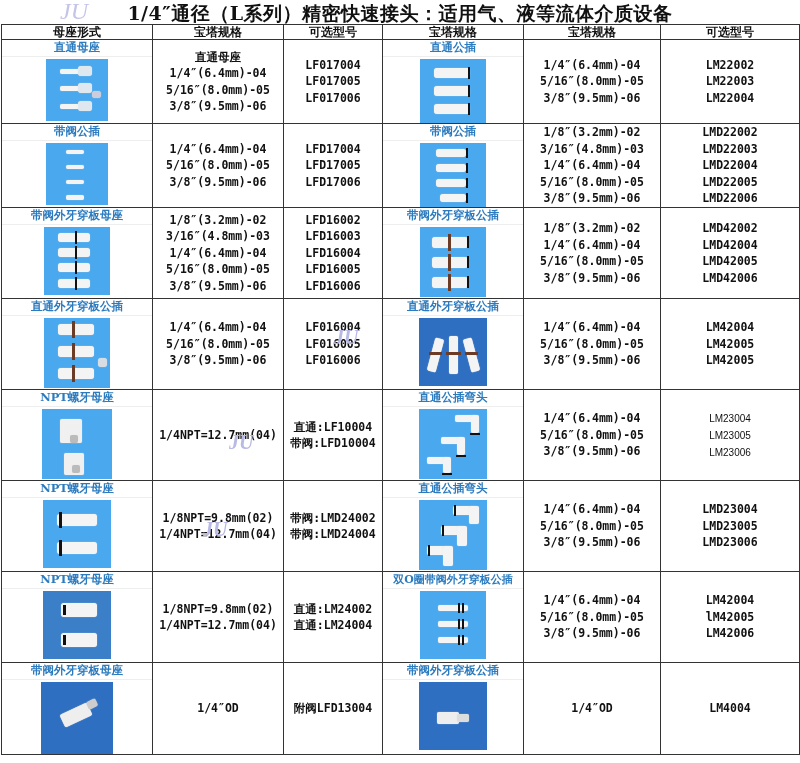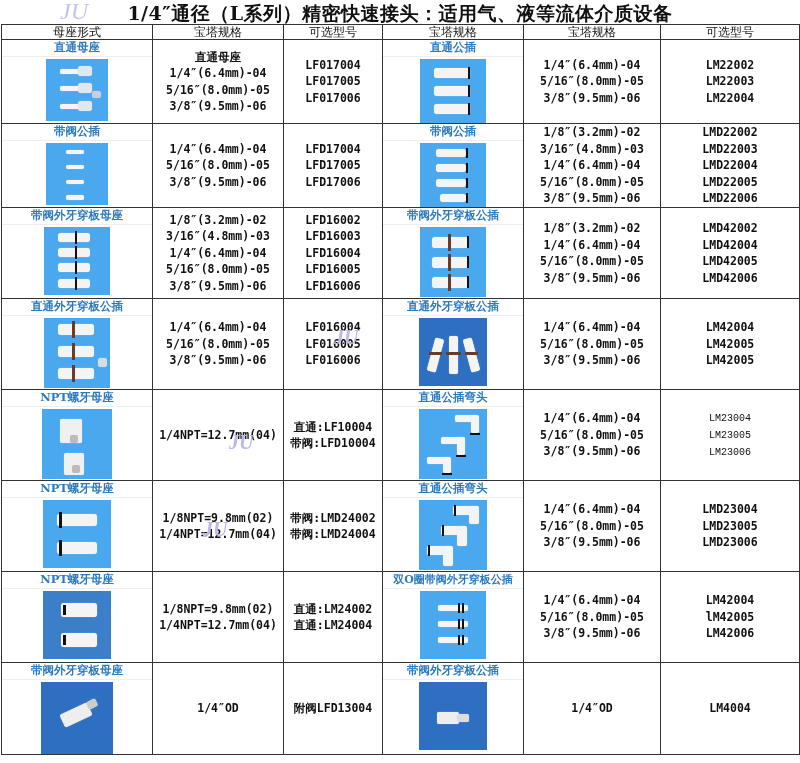--- a/index.html
+++ b/index.html
@@ -5,31 +5,31 @@
   html, body { margin:0; padding:0; background:#ffffff; }
   body { width:800px; height:763px; position:relative; overflow:hidden;
          font-family:"DejaVu Serif", "Liberation Serif", serif; color:#111; }
   .title { position:absolute; left:0; top:0; width:800px; height:24px;
            text-align:center; font-size:19px; line-height:26px; font-weight:bold; letter-spacing:0.5px; }
   .watermark { position:absolute; font-family:"Liberation Serif", serif; font-style:italic;
                color:#b9b9e6; font-size:22px; pointer-events:none; }
   .wm-top { left:60px; top:-2px; font-size:24px; color:#c4c4ea; }
   table.grid { position:absolute; left:1px; top:24px; border-collapse:collapse; table-layout:fixed; width:798px; }
   table.grid td, table.grid th { border:1px solid #333; padding:0; vertical-align:middle; text-align:center; }
-  th.h { height:14px; font-size:12px; font-weight:normal; line-height:14px; }
+  th.h { height:14px; font-size:12px; font-weight:bold; line-height:14px; }
   .pcell { position:relative; vertical-align:top !important; }
   .pname { display:block; color:#2c7bbf; font-weight:bold; font-size:11.5px; line-height:15px; height:16px;
            border-bottom:1px solid #eee; white-space:nowrap; overflow:hidden; }
   .photo { margin:2px auto 0; background:#4aa8ef; position:relative; overflow:hidden; }
   .photo.dark { background:#3b7fc9; }
   .photo.deep { background:#2f6fc1; }
   .spec { font-family:"DejaVu Sans Mono","Liberation Mono",monospace; font-weight:bold; font-size:11.5px; line-height:16.5px; }
   .spec div, .model div { white-space:nowrap; }
   .model { font-family:"DejaVu Sans Mono","Liberation Mono",monospace; font-weight:bold; font-size:11.5px; line-height:16.5px;margin-left:24px; }
-  .model.small { font-family:Liberation Mono, monospace; font-weight:normal; font-size:10px; line-height:17px; }
+  .model.small { font-family:Liberation Sans, sans-serif; font-weight:normal; font-size:10px; line-height:17px; }
   
   .fit { position:absolute; background:#f4f4f4; border-radius:2px; box-shadow:0 0 1px #ddd; }
   .fit.stem { height:5px; }
   .fit.body { height:10px; border-radius:3px; }
   .ring { position:absolute; width:2px; background:#111; }
   .ring.brown { background:#6b3b25; width:3px; }
 </style>
 </head>
 <body>
 

